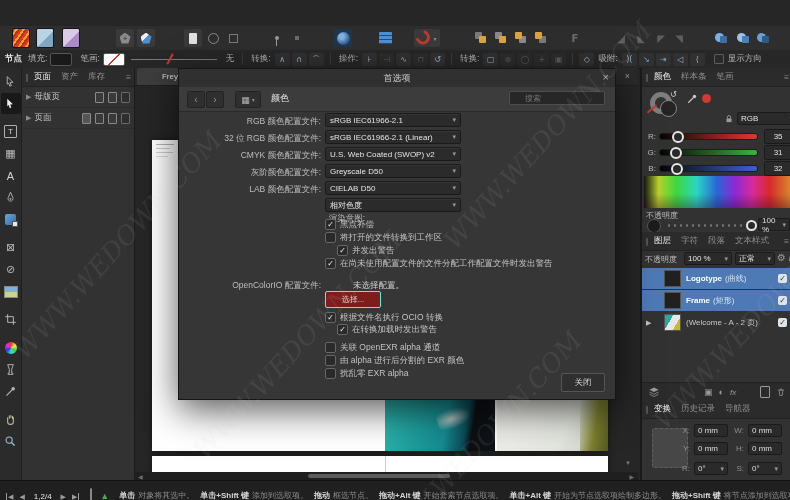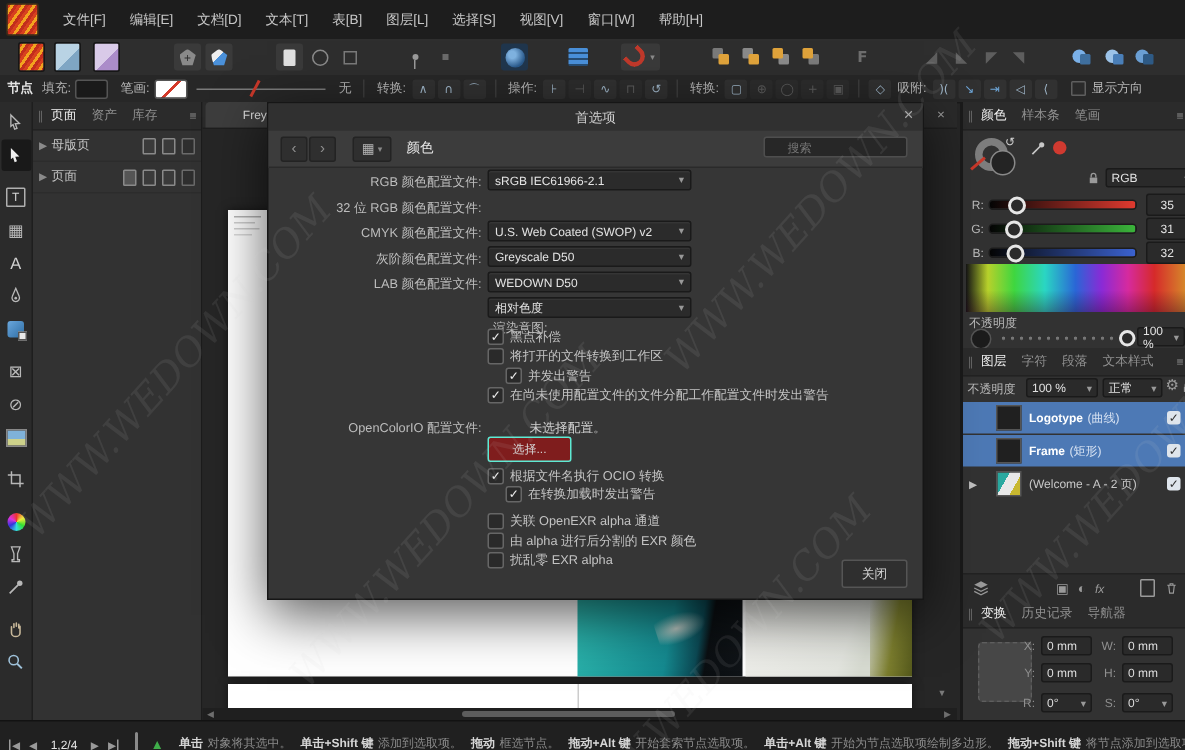--- a/index.html
+++ b/index.html
@@ -115,33 +115,20 @@
   .hint b{color:#d6d6d6;font-weight:bold;margin-right:3px;}
   
   .wm{position:absolute;z-index:90;pointer-events:none;color:rgba(215,215,215,0.09);font-size:26px;font-style:italic;
       font-family:"DejaVu Serif",serif;transform:rotate(-48deg);white-space:nowrap;}
 </style>
 </head>
 <body>
 
 <div id="root">
 
-  <div id="menubar">
-    <div id="applogo"></div>
-    <span class="menuitem">文件[F]</span>
-    <span class="menuitem">编辑[E]</span>
-    <span class="menuitem">文档[D]</span>
-    <span class="menuitem">文本[T]</span>
-    <span class="menuitem">表[B]</span>
-    <span class="menuitem">图层[L]</span>
-    <span class="menuitem">选择[S]</span>
-    <span class="menuitem">视图[V]</span>
-    <span class="menuitem">窗口[W]</span>
-    <span class="menuitem">帮助[H]</span>
-  </div>
 
   <div id="toolbar">
     <div class="tbtn" style="left:12px;">
       <div class="appic" style="background:repeating-linear-gradient(125deg,#d8401f 0 2px,#f2a31f 2px 4px,#c22d1d 4px 6px);border:1px solid #161616;"></div>
     </div>
     <div class="tbtn" style="left:36px;">
       <div class="appic" style="background:linear-gradient(135deg,#b9d3e4 55%,#7fa6c4 55%);border:1px solid #161616;"></div>
     </div>
     <div class="tbtn" style="left:62px;">
       <div class="appic" style="background:linear-gradient(135deg,#d9cae8 55%,#ab8cc9 55%);border:1px solid #161616;"></div>
@@ -422,33 +409,37 @@
       <span class="mag"></span>
       <input id="dlg-search" placeholder="搜索" style="">
     </div>
 
     <div class="r-label" style="top:47px;">RGB 颜色配置文件:</div>
     <div class="r-sel" style="top:44px;">
         <span>sRGB IEC61966-2.1</span>
         <span class="car">▾</span>
       </div>
     <div class="r-label" style="top:64px;">32 位 RGB 颜色配置文件:</div>
+    <div class="r-sel" style="top:61px;">
+        <span>sRGB IEC61966-2.1 (Linear)</span>
+        <span class="car">▾</span>
+      </div>
     <div class="r-label" style="top:81px;">CMYK 颜色配置文件:</div>
     <div class="r-sel" style="top:78px;">
         <span>U.S. Web Coated (SWOP) v2</span>
         <span class="car">▾</span>
       </div>
     <div class="r-label" style="top:98px;">灰阶颜色配置文件:</div>
     <div class="r-sel" style="top:95px;">
         <span>Greyscale D50</span>
         <span class="car">▾</span>
       </div>
     <div class="r-label" style="top:115px;">LAB 颜色配置文件:</div>
     <div class="r-sel" style="top:112px;">
-        <span>WEDOWN D50</span>
+        <span>CIELAB D50</span>
         <span class="car">▾</span>
       </div>
     <div class="r-label" style="top:144px;padding-left:44px;">渲染意图:</div>
     <div class="r-sel" style="top:129px;">
         <span>相对色度</span>
         <span class="car">▾</span>
       </div>
 
     <div class="chk" style="left:146px;top:150px;">
       <span class="box">✓</span>

